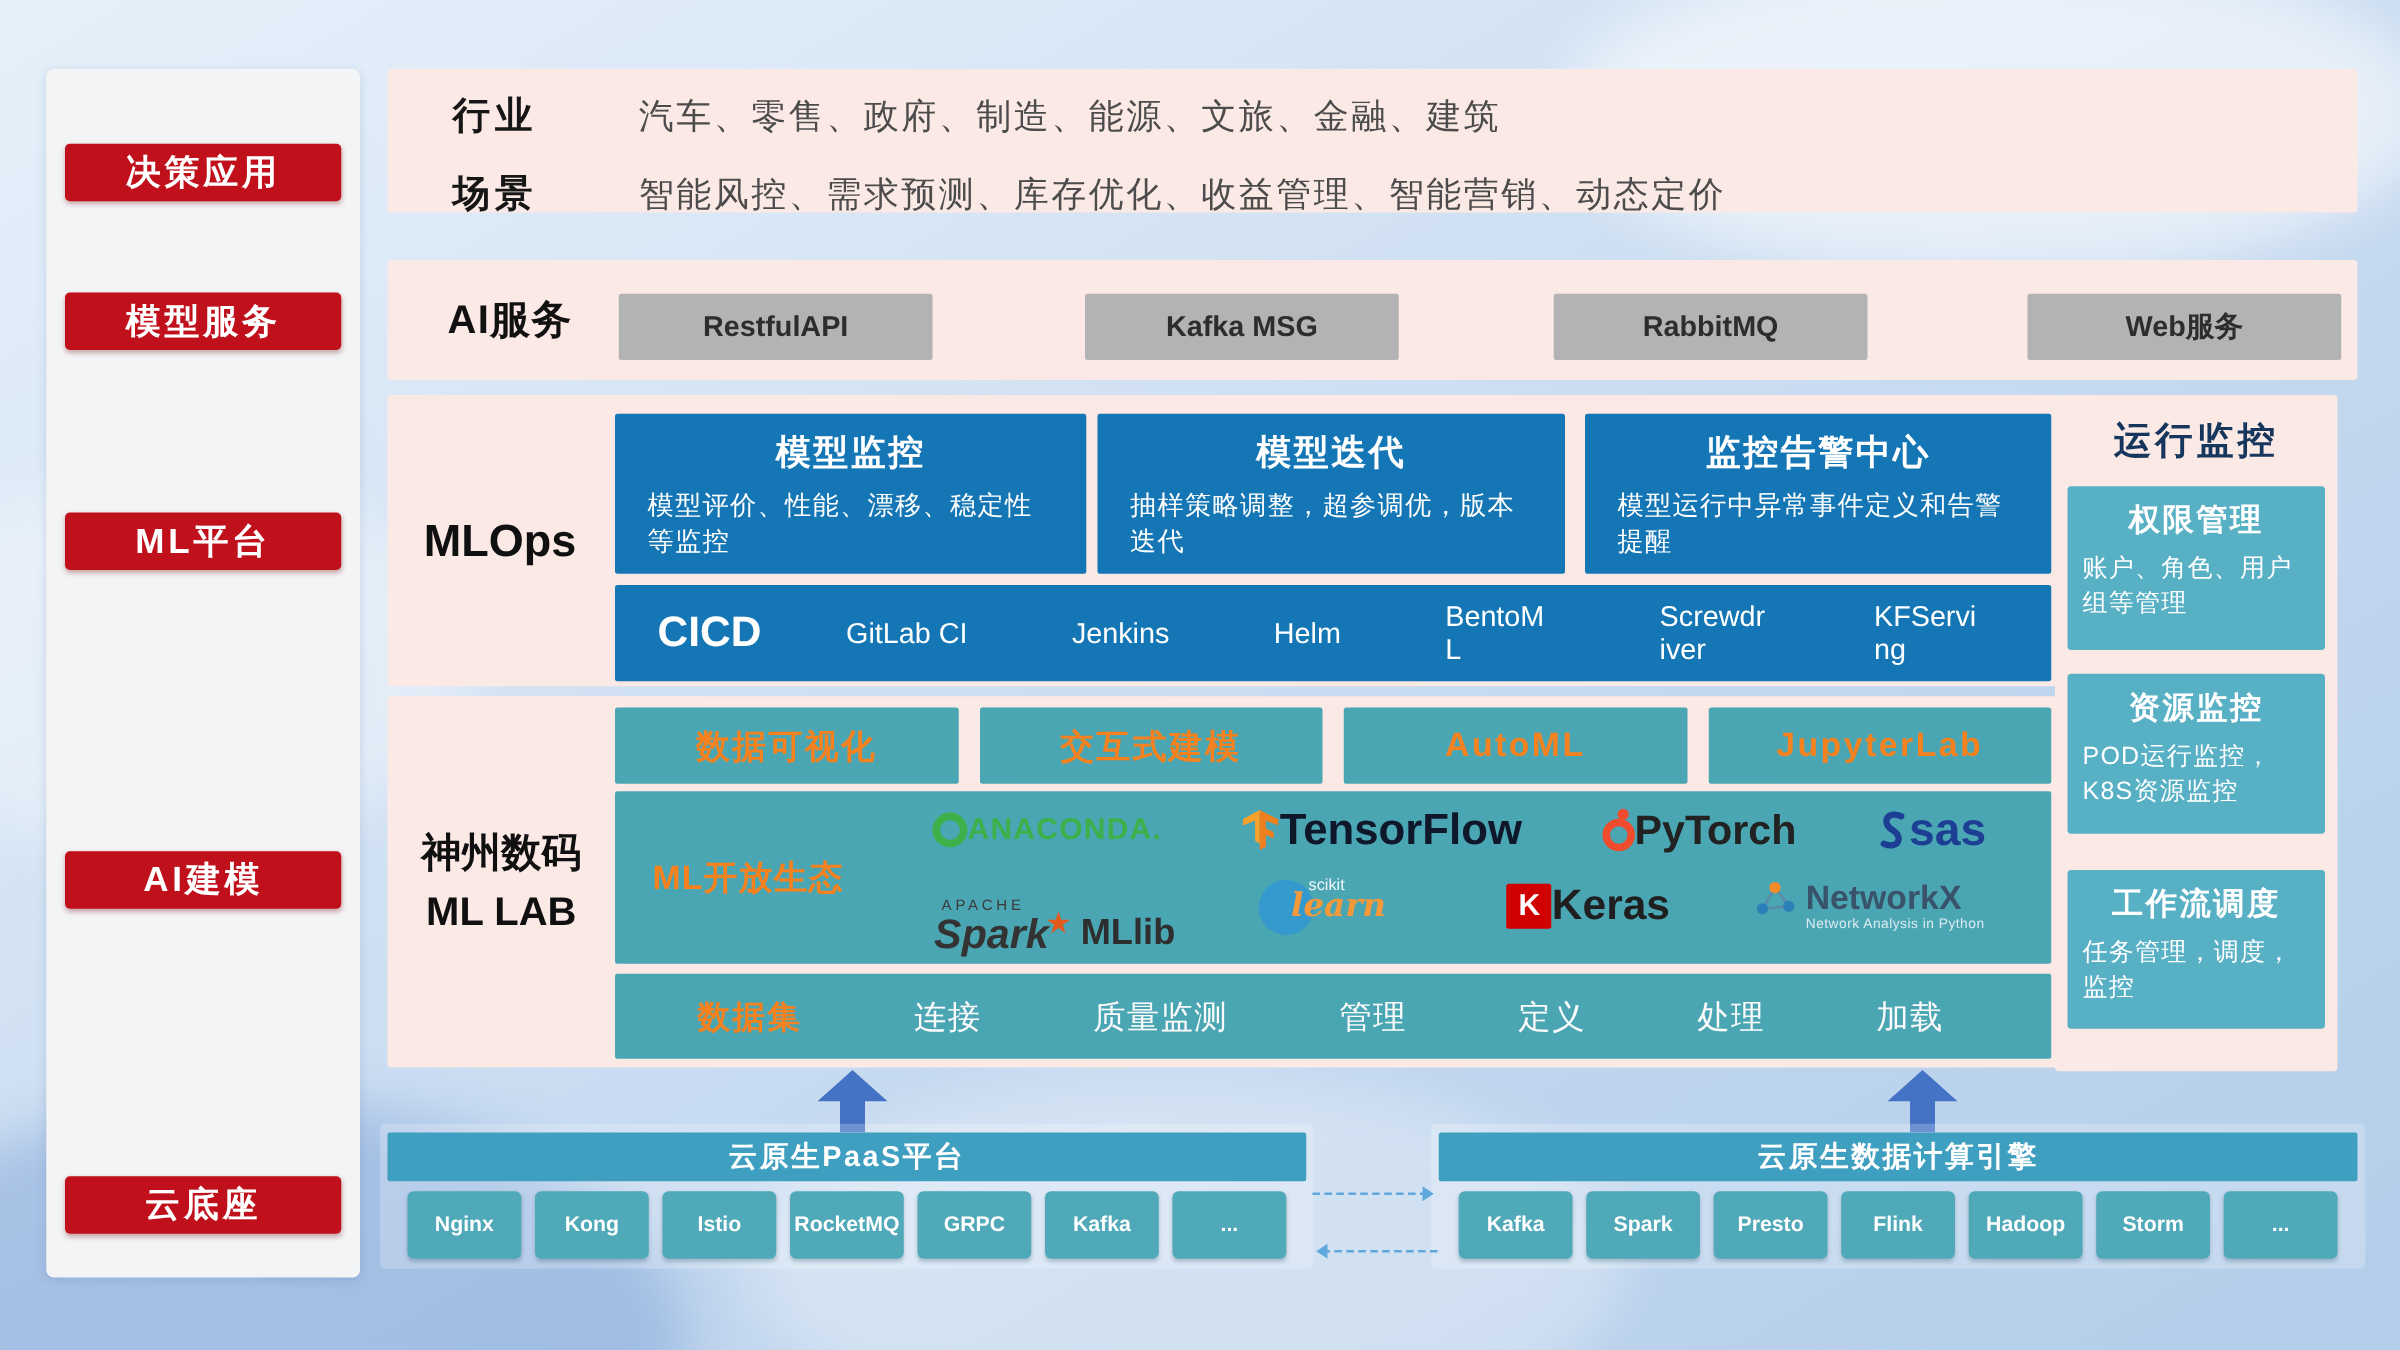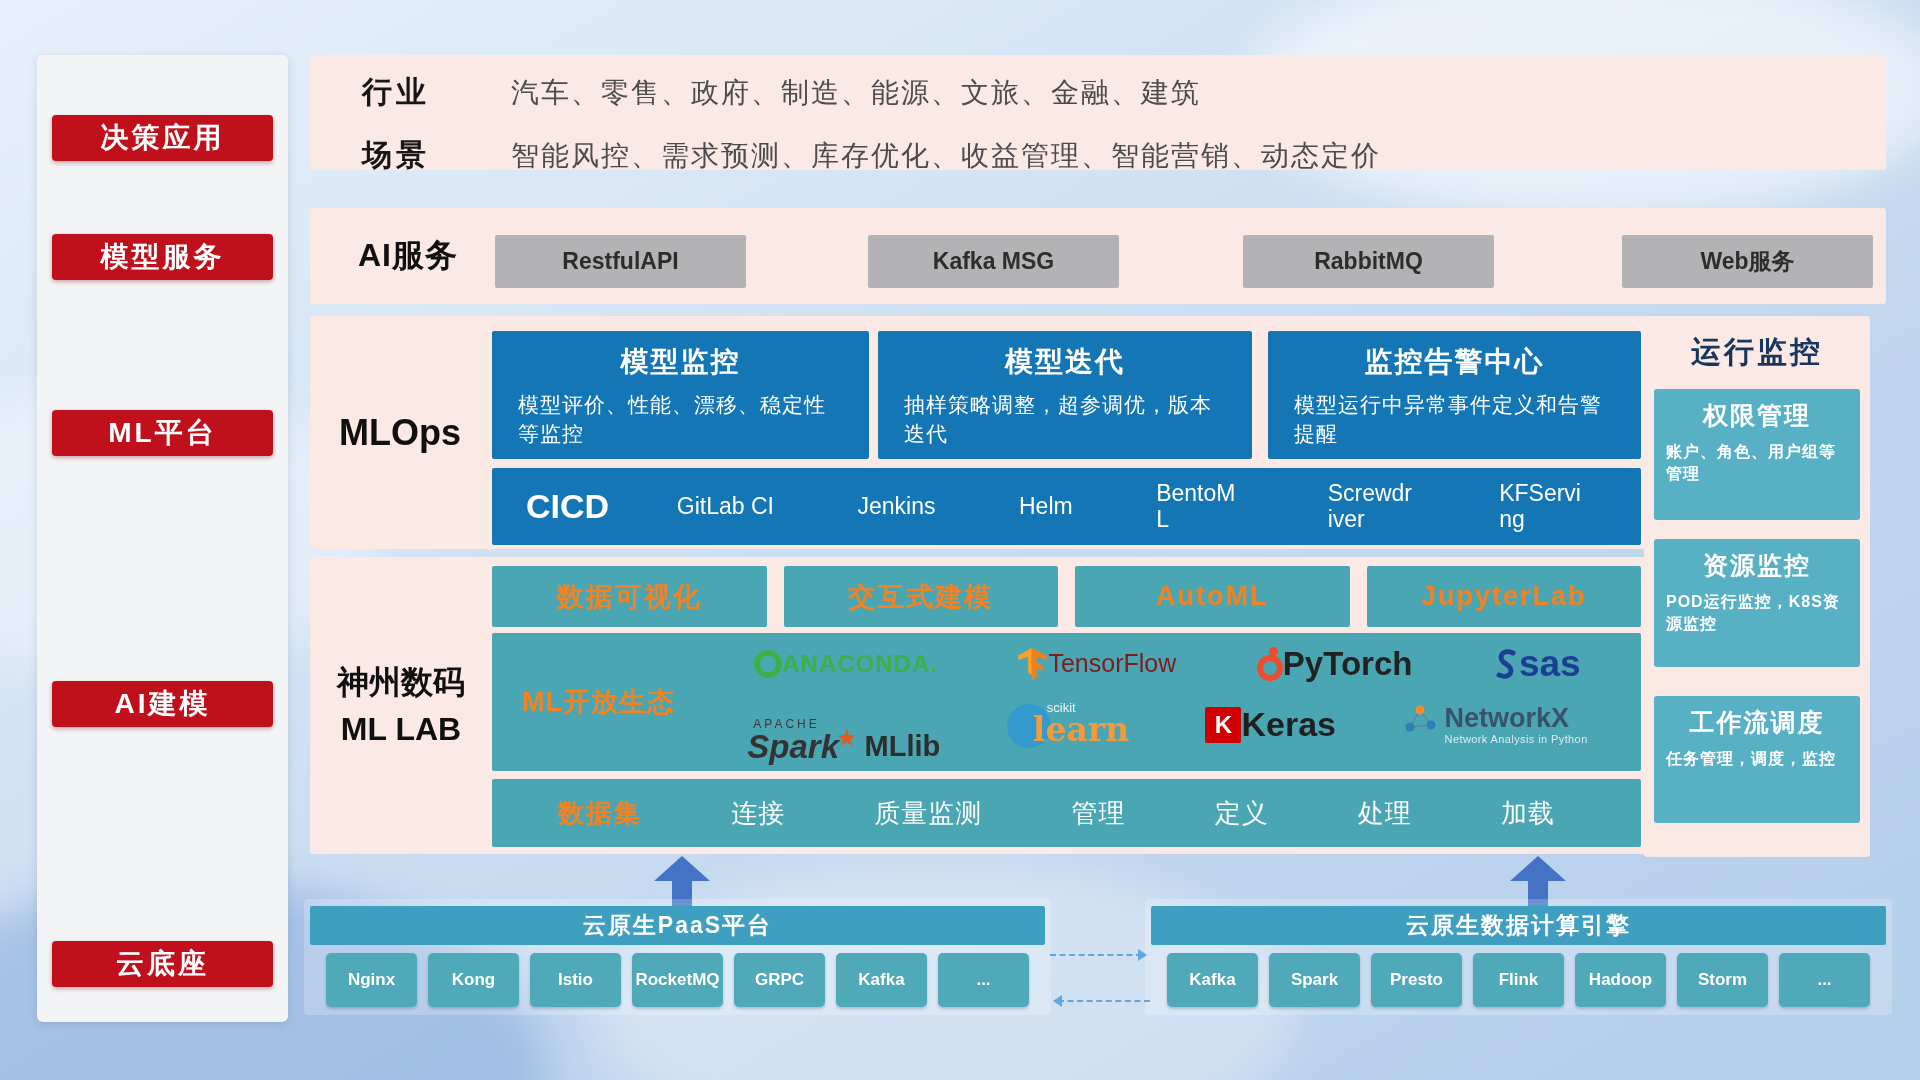--- a/index.html
+++ b/index.html
@@ -60,21 +60,21 @@
   .cicd-items .cicd-item:first-child { max-width: none; }
 
   
   .monitor-panel { position: absolute; left: 1644px; top: 316px; width: 226px; height: 541px;
     background: #fbe9e5; border-radius: 3px; }
   .monitor-title { margin-top: 16px; text-align: center; font-size: 30px; font-weight: bold;
     color: #17365d; letter-spacing: 3px; }
   .monitor-card { position: absolute; left: 10px; width: 206px; background: #58b0c5; color: #fff;
     padding: 10px 12px; border-radius: 3px; }
   .mc-title { text-align: center; font-size: 25px; font-weight: bold; letter-spacing: 2px; margin-bottom: 9px; }
-  .mc-desc { font-size: 16px; line-height: 1.4; letter-spacing: 1px; font-weight: bold; }
+  .mc-desc { font-size: 20px; line-height: 1.4; letter-spacing: 1px; }
 
   
   .mllab-label { position: absolute; left: 0; top: 0; width: 182px; height: 297px;
     display: flex; flex-direction: column; align-items: center; justify-content: center;
     font-size: 32px; font-weight: bold; color: #101010; line-height: 1.45; }
   .tools { position: absolute; left: 182px; top: 9px; width: 1149px; height: 61px; display: flex; gap: 17px; }
   .tool-btn { flex: 1; background: #4ba6b4; color: #f5821f; font-size: 27px; font-weight: bold;
     letter-spacing: 2px; display: flex; align-items: center; justify-content: center; border-radius: 2px; }
   .eco-box { position: absolute; left: 182px; top: 76px; width: 1149px; height: 138px; background: #4ba6b4;
     display: flex; border-radius: 2px; }
@@ -85,36 +85,36 @@
   .dataset-bar { position: absolute; left: 182px; top: 222px; width: 1149px; height: 68px; background: #4ba6b4;
     display: flex; align-items: center; justify-content: space-between; padding: 0 86px 0 66px;
     color: #fbfbfb; font-size: 26px; border-radius: 2px; }
   .ds-label { color: #f5821f; font-weight: bold; letter-spacing: 2px; }
   .ds-item { letter-spacing: 1px; }
 
   
   .logo { display: flex; align-items: center; }
   .ana-ring { width: 28px; height: 28px; border: 6px solid #3eb049; border-radius: 50%; }
   .ana-text { color: #3eb049; font-size: 24px; font-weight: bold; letter-spacing: 1px; }
-  .tf-text { color: #7f1d1d; font-size: 25px; font-weight: normal; }
+  .tf-text { color: #0f172a; font-size: 35px; font-weight: bold; }
   .pt-icon { position: relative; width: 26px; height: 26px; border: 6px solid #ee4c2c; border-radius: 50%; margin-top: 8px; }
   .pt-icon::after { content: ""; position: absolute; width: 9px; height: 9px; background: #ee4c2c;
     border-radius: 50%; top: -14px; right: -1px; }
   .pt-text { color: #222; font-size: 33px; font-weight: bold; }
   .sas-text { color: #1c3f94; font-size: 37px; font-weight: bold; }
   .spark-logo { display: flex; flex-direction: column; line-height: 1; }
   .spark-apache { font-size: 12px; letter-spacing: 3px; color: #3a3a3a; margin-left: 6px; margin-top: 32px; }
   .spark-word { font-size: 33px; font-weight: bold; color: #333; font-style: italic; }
   .spark-star { color: #e25a1c; font-size: 24px; font-style: normal; position: relative; top: -12px; left: -3px; }
   .mllib-text { font-size: 29px; font-weight: bold; color: #2e2e2e; margin-left: 4px; align-self: flex-end; }
   .skl { position: relative; width: 132px; height: 54px; }
   .skl-circle { position: absolute; left: 0; top: 6px; width: 44px; height: 44px; background: #3499cd; border-radius: 50%; }
   .skl-scikit { position: absolute; left: 40px; top: 2px; font-size: 13px; color: #eef6fa; }
-  .skl-learn { position: absolute; left: 26px; top: 12px; font-size: 33px; font-weight: bold; color: #f89939;
-    font-family: "DejaVu Serif", serif; }
+  .skl-learn { position: absolute; left: 26px; top: 12px; font-size: 26px; font-weight: bold; color: #f89939;
+    font-style: italic; font-family: "DejaVu Serif", serif; }
   .keras-badge { width: 36px; height: 36px; background: #d00000; color: #fff; font-size: 24px; font-weight: bold;
     display: flex; align-items: center; justify-content: center; border-radius: 2px; }
   .keras-text { font-size: 34px; font-weight: bold; color: #1f1f1f; }
   .nx { display: flex; flex-direction: column; line-height: 1.1; }
   .nx-top { display: flex; align-items: center; gap: 8px; }
   .nx-text { font-size: 27px; font-weight: bold; color: #39536b; }
   .nx-sub { font-size: 11px; color: #dcebf0; letter-spacing: 0.4px; margin-left: 42px; }
 
   
   .found-bg { position: absolute; top: 899px; height: 116px; width: 747px;

